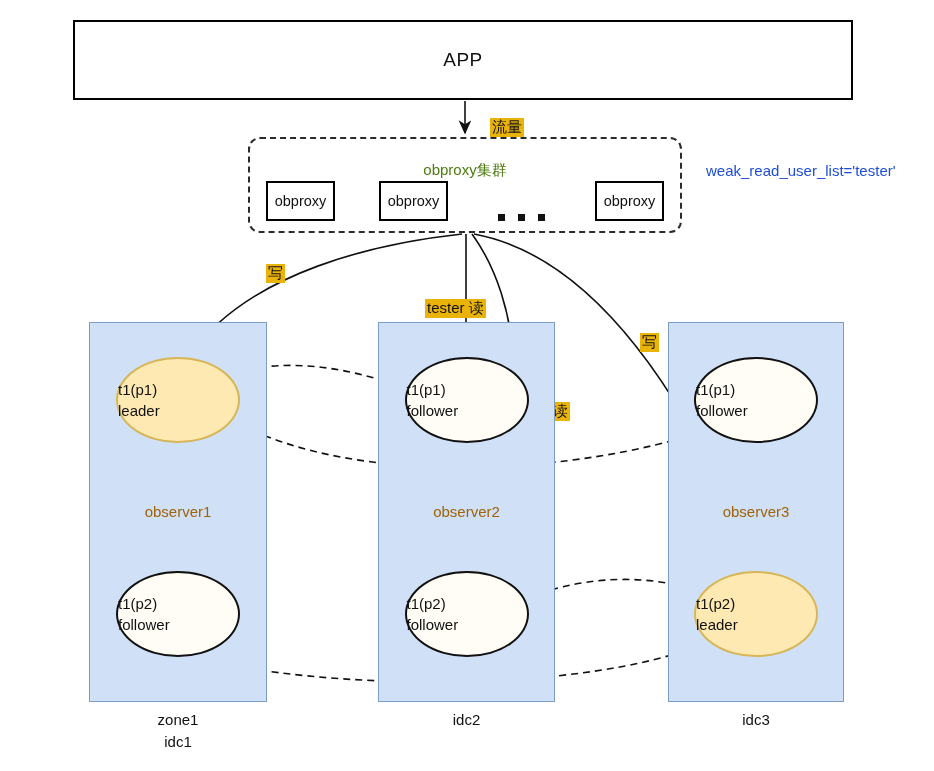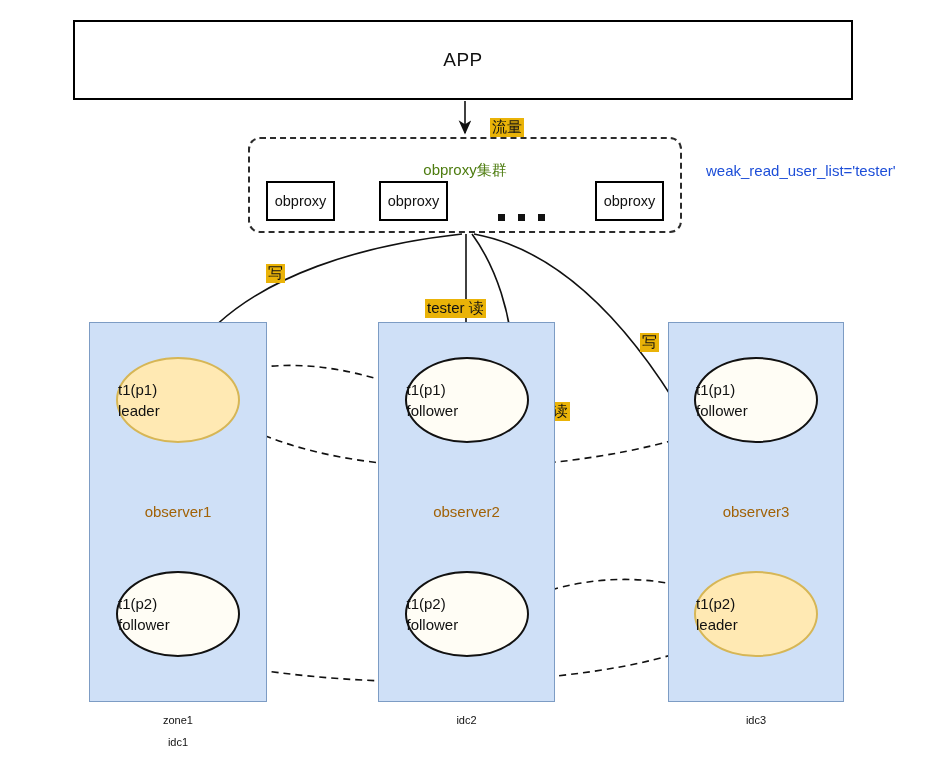--- a/index.html
+++ b/index.html
@@ -167,21 +167,21 @@
 
   
   .rep-p1 { top: 34px; left: 50%; margin-left: -62px; }
   .rep-p2 { top: 248px; left: 50%; margin-left: -62px; }
 
   
   .zone-caption {
     position: absolute;
     top: 709px;
     text-align: center;
-    font-size: 11px;
+    font-size: 15px;
     line-height: 22px;
     color: #111111;
   }
   .zone-caption.c1 { left: 89px;  width: 178px; }
   .zone-caption.c2 { left: 378px; width: 177px; }
   .zone-caption.c3 { left: 668px; width: 176px; }
 
   
   .edge-label {
     position: absolute;

